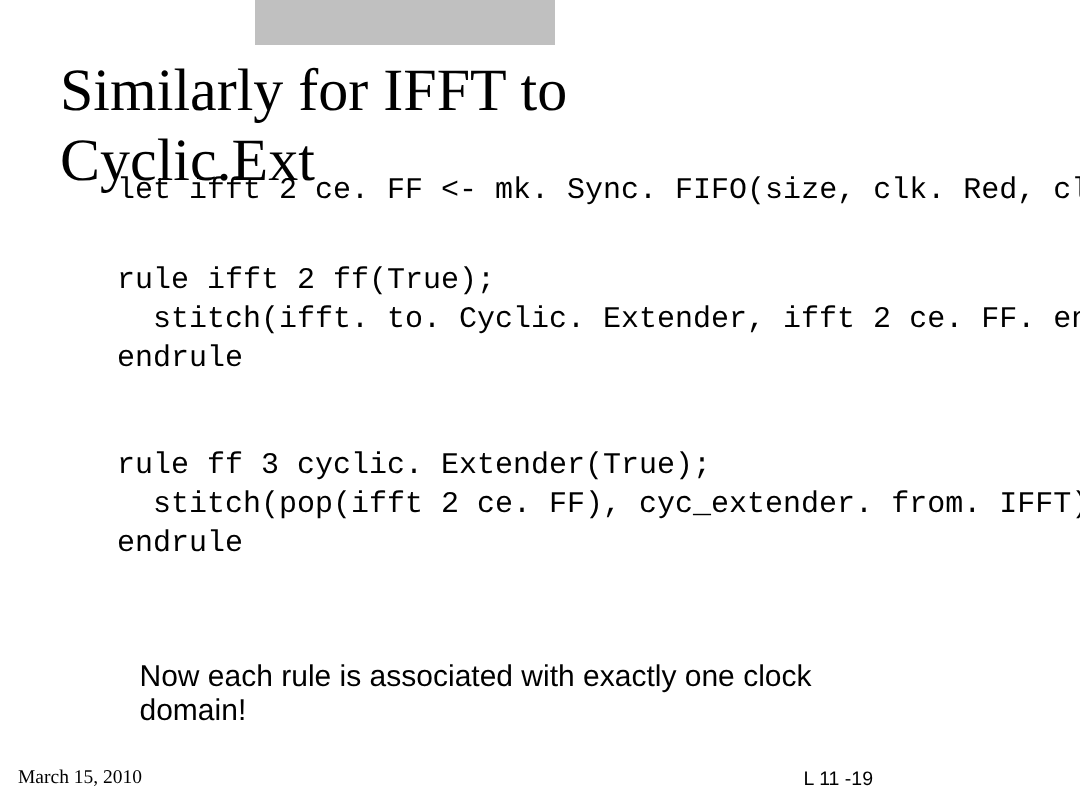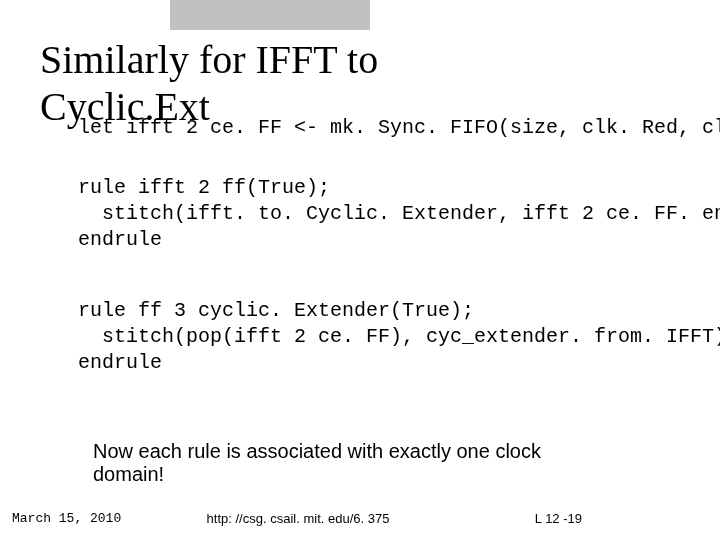--- a/index.html
+++ b/index.html
@@ -53,21 +53,21 @@
     right: 30px;
     font-family: Tahoma, Verdana, sans-serif;
     font-size: 20px;
     color: #000;
     margin-left: 48px;
   }
   .footer-left {
     position: absolute;
     bottom: 14px;
     left: 12px;
-    font-family: Liberation Mono, monospace;
+    font-family: Liberation Serif, serif;
     font-size: 13px;
     color: #000;
   }
   .footer-center {
     position: absolute;
     bottom: 14px;
     left: 0;
     right: 0;
     text-align: center;
     font-family: Tahoma, Verdana, sans-serif;
@@ -98,16 +98,15 @@
 <span>  stitch(ifft. to. Cyclic. Extender, ifft 2 ce. FF. enq);</span>
 <span class="bold">endrule</span></div>
 
   <div class="codeblock cb3"><span class="bold">rule</span><span> ff 3 cyclic. Extender(True);</span>
 <span>  stitch(pop(ifft 2 ce. FF), cyc_extender. from. IFFT);</span>
 <span class="bold">endrule</span></div>
 
   <div class="caption">Now each rule is associated with exactly one clock domain!</div>
 
   <div class="footer-left">March 15, 2010</div>
-  <div class="footer-center">http: //csg. csail. mit. edu/6. 375</div>
-  <div class="footer-right">L 12 -19</div>
+  <div class="footer-right">L 11 -19</div>
 
 </div>
 
 </body></html>

